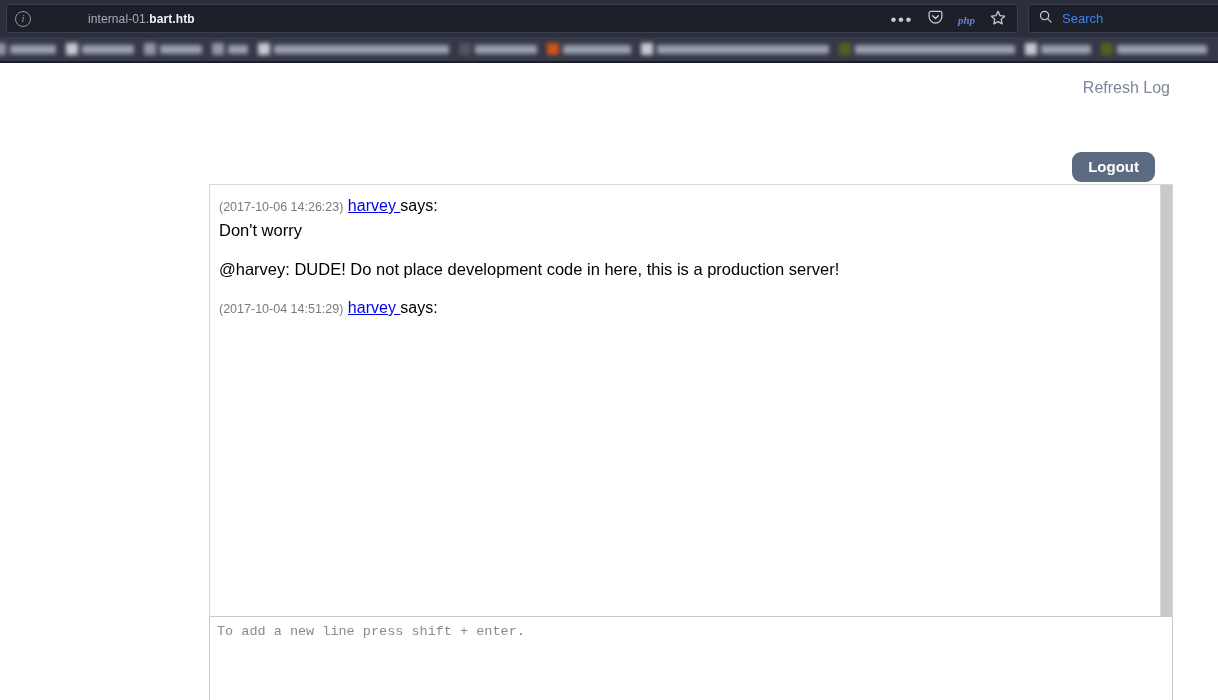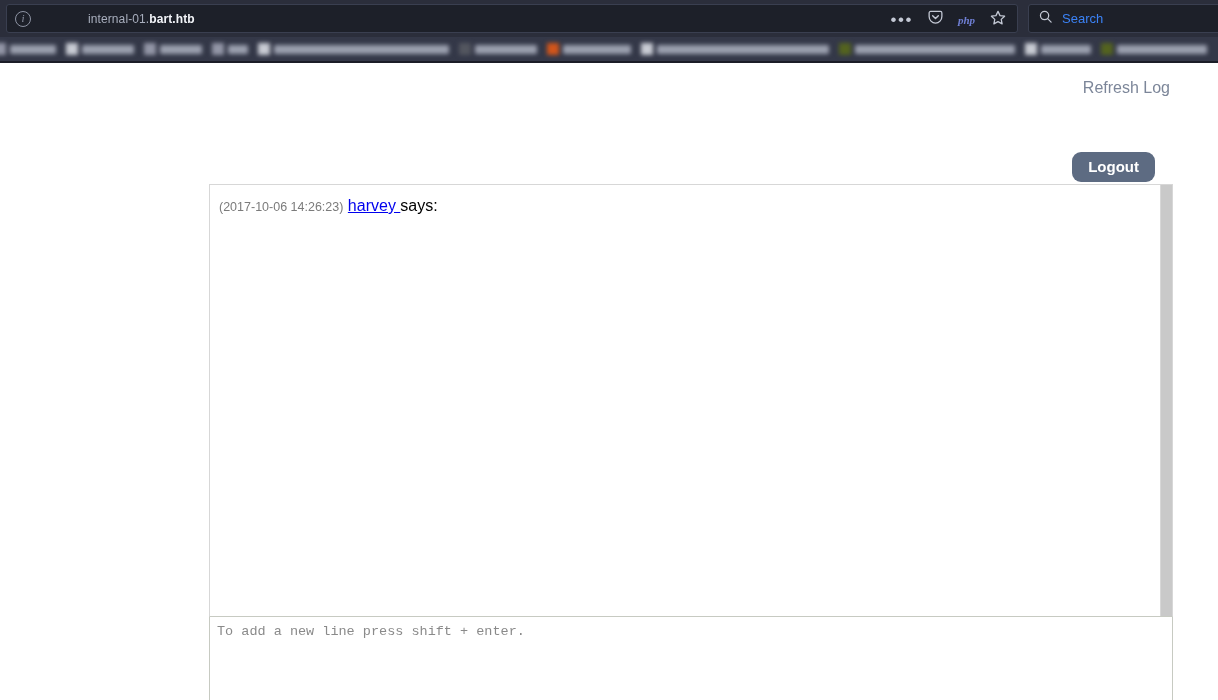--- a/index.html
+++ b/index.html
@@ -351,25 +351,28 @@
 <div class="page">
 
   <a class="refresh-log-link" href="#">Refresh Log</a>
 
   <button class="logout-button">Logout</button>
 
   <div class="chat-wrap">
     <div class="chat-messages" id="chat-messages">
         <div class="msg">
           <div class="msg-head"><span class="msg-time">(2017-10-06 14:26:23)</span> <a class="msg-user" href="#">harvey </a><span class="msg-says">says:</span></div>
+          <div class="msg-body">Don't worry</div>
         </div>
         <div class="msg">
+          <div class="msg-body">@harvey: DUDE! Do not place development code in here, this is a production server!</div>
         </div>
         <div class="msg">
         </div>
         <div class="msg">
+          <div class="msg-head"><span class="msg-time">(2017-10-04 14:51:29)</span> <a class="msg-user" href="#">harvey </a><span class="msg-says">says:</span></div>
         </div>
       </div>
     <div class="chat-scroll-track"></div>
   </div>
 
   <textarea class="chat-input" placeholder="To add a new line press shift + enter." style=""></textarea>
 </div>
 
 </body></html>

